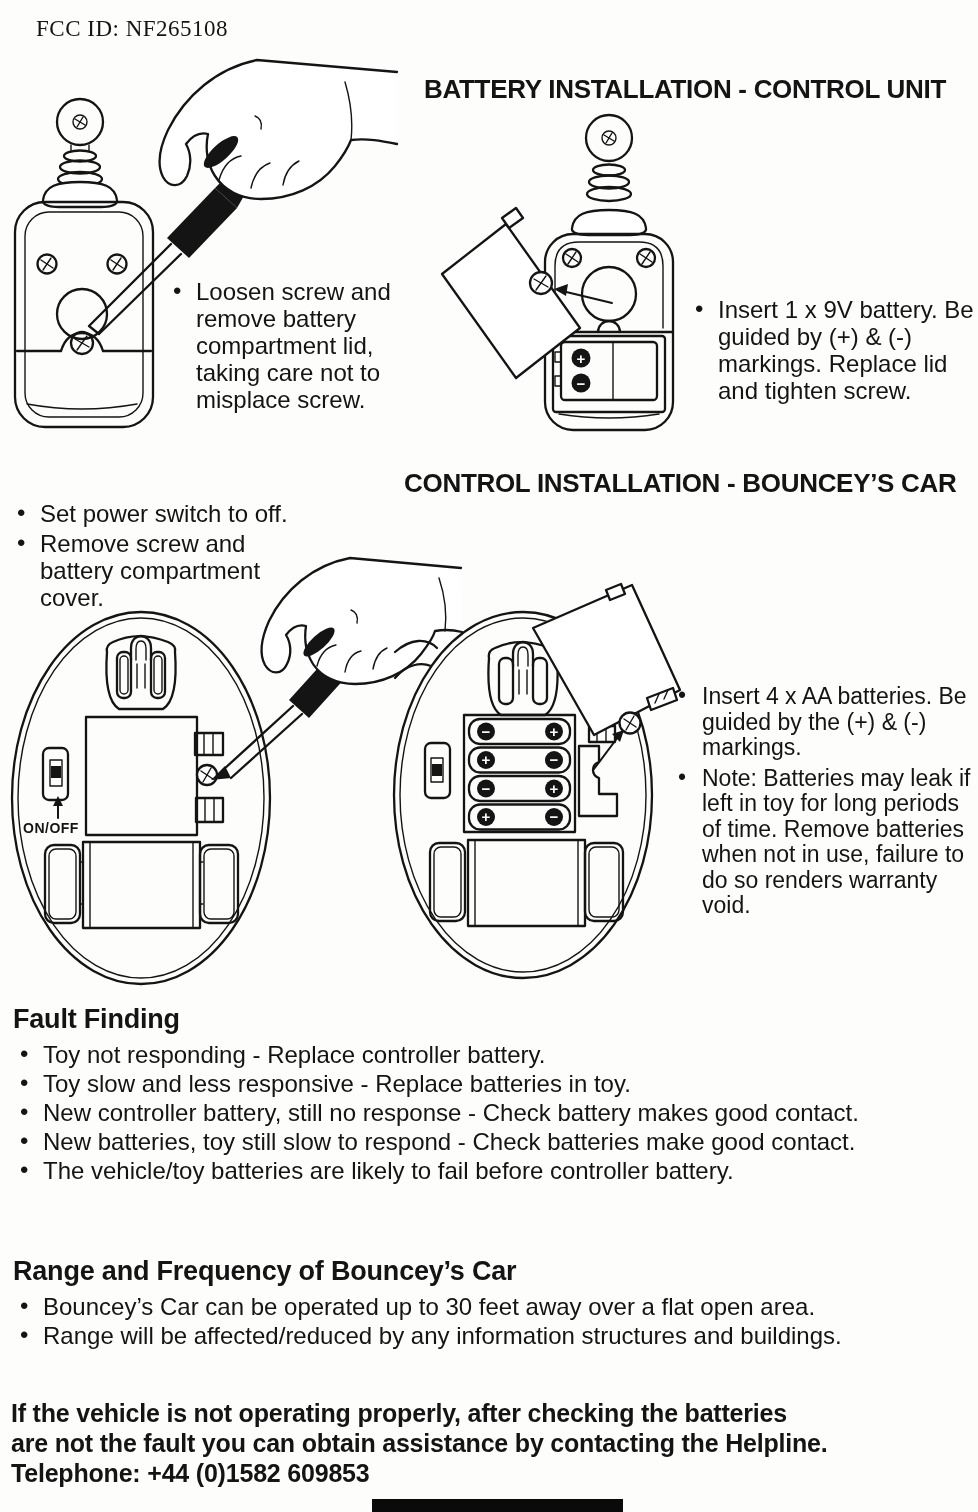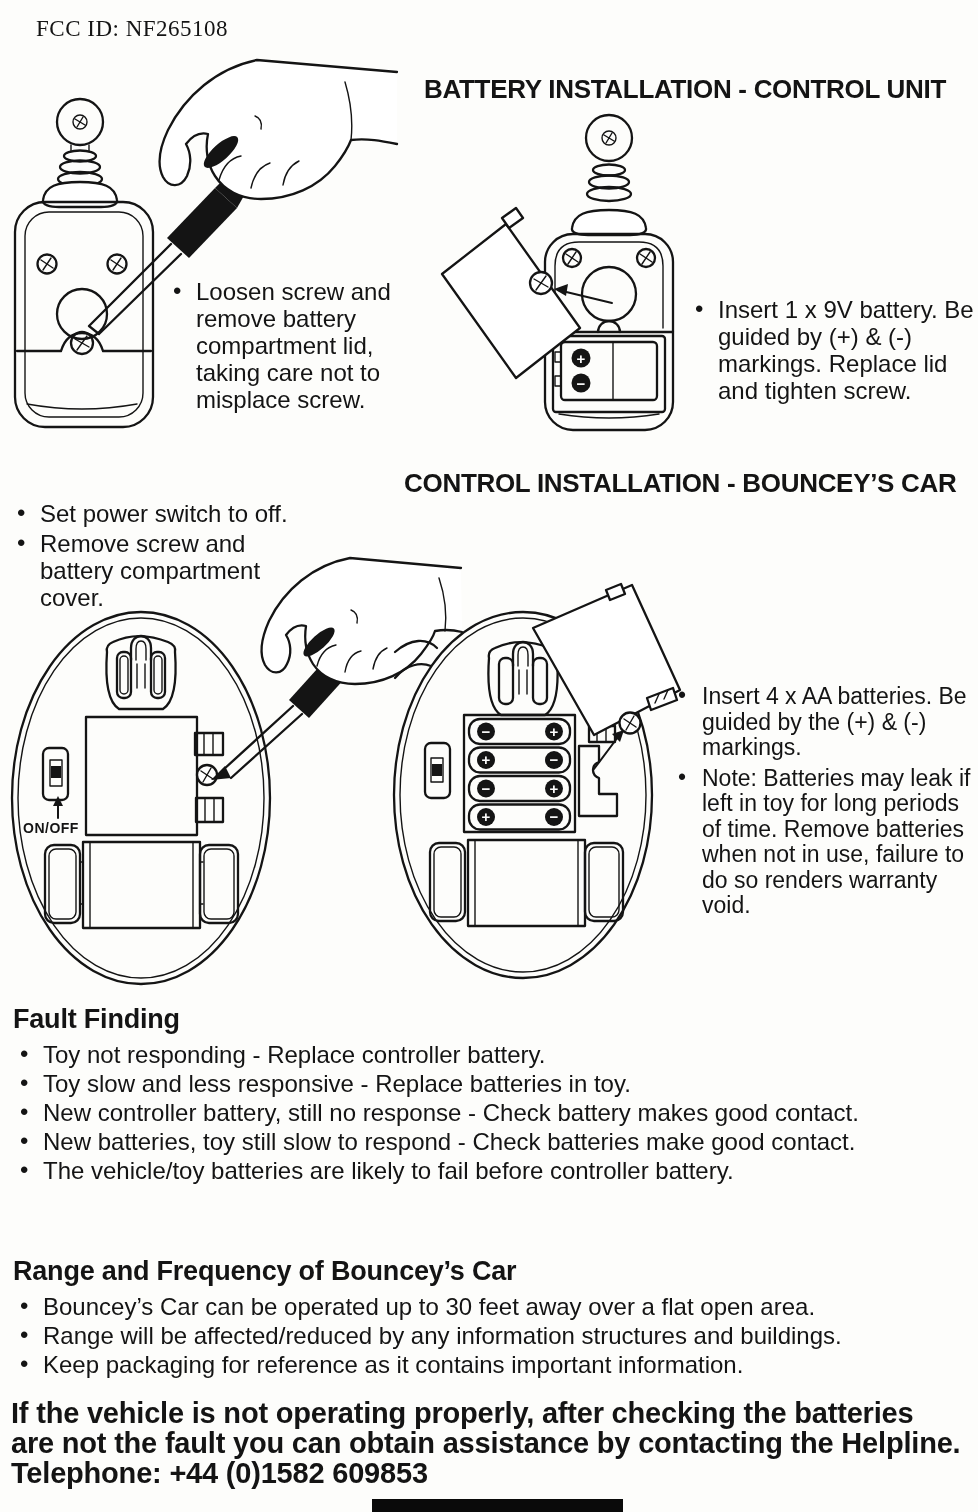--- a/index.html
+++ b/index.html
@@ -15,21 +15,21 @@
   .blist{list-style:none;margin:0;padding:0;position:absolute;}
   .blist li{position:relative;padding-left:30px;}
   .blist li::before{content:"\2022";position:absolute;left:7px;top:-1px;}
   .steps{font-size:24px;line-height:27px;}
   .steps li{margin-bottom:3px;}
   .rightcol{font-size:23px;line-height:25.5px;margin-top:48px;}
   .rightcol li{padding-left:26px;margin-bottom:5px;}
   .rightcol li::before{left:2px;}
   .flist{font-size:24px;line-height:29px;}
   .flist li{margin-bottom:0;}
-  .help{font-weight:bold;font-size:29px;line-height:30px;letter-spacing:-.2px;}
+  .help{font-weight:bold;font-size:25px;line-height:30px;letter-spacing:-.2px;}
   svg{overflow:visible;}
   svg *{vector-effect:none;}
   svg text{font-family:"Liberation Sans","DejaVu Sans",sans-serif;}
   .ln{fill:none;stroke:#141414;stroke-width:2.3;stroke-linecap:round;stroke-linejoin:round;}
   .ln-thin{fill:none;stroke:#141414;stroke-width:1.4;stroke-linecap:round;stroke-linejoin:round;}
   .wh{fill:#fff;stroke:#141414;stroke-width:2.3;stroke-linecap:round;stroke-linejoin:round;}
   .bk{fill:#141414;stroke:none;}
   .term{fill:#141414;}
   .termtxt{fill:#fff;font-size:15px;font-weight:bold;text-anchor:middle;}
   .scanbar{background:#0a0a0a;}
@@ -317,21 +317,20 @@
     <li>Toy slow and less responsive - Replace batteries in toy.</li>
     <li>New controller battery, still no response - Check battery makes good contact.</li>
     <li>New batteries, toy still slow to respond - Check batteries make good contact.</li>
     <li>The vehicle/toy batteries are likely to fail before controller battery.</li>
   </ul>
 
   <div class="abs h2" style="left:13px;top:1256px;">Range and Frequency of Bouncey’s Car</div>
   <ul class="blist flist" style="left:13px;top:1292px;width:942px;">
     <li>Bouncey’s Car can be operated up to 30 feet away over a flat open area.</li>
     <li>Range will be affected/reduced by any information structures and buildings.</li>
-    <li>Keep packaging for reference as it contains important information.</li>
   </ul>
 
   <div class="abs help" style="left:11px;top:1398px;width:950px;">
     <div>If the vehicle is not operating properly, after checking the batteries</div>
     <div>are not the fault you can obtain assistance by contacting the Helpline.</div>
     <div>Telephone: +44 (0)1582 609853</div>
   </div>
 
   <div class="abs scanbar" style="left:372px;top:1499px;width:251px;height:13px;"></div>
 

